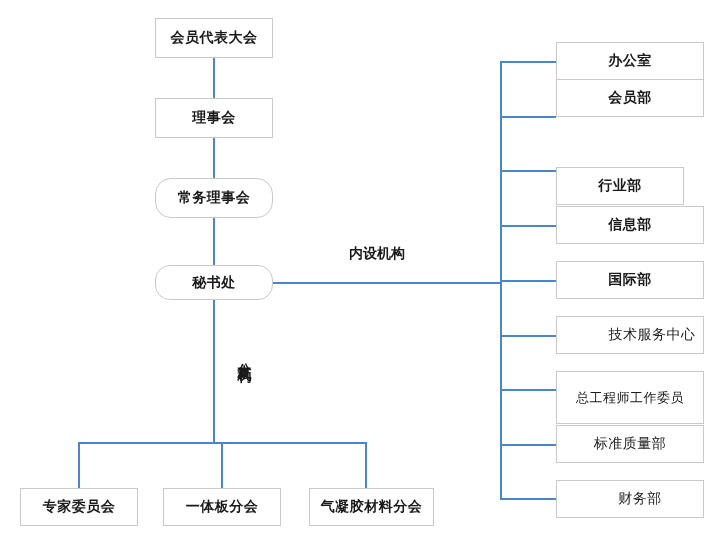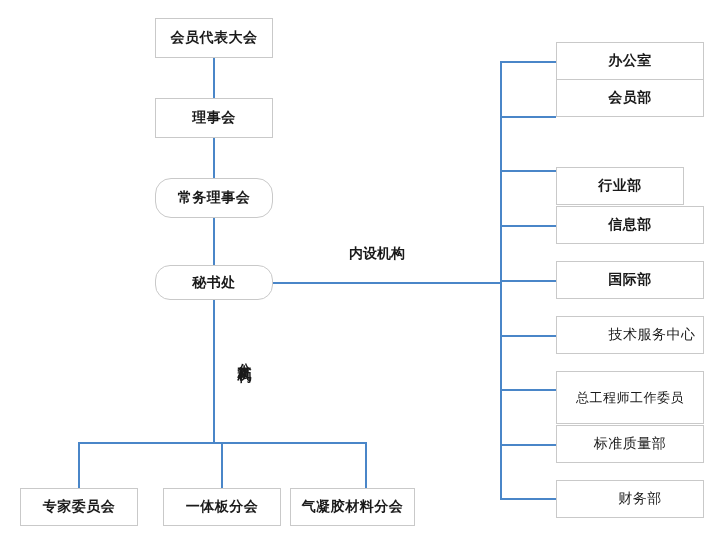--- a/index.html
+++ b/index.html
@@ -140,17 +140,17 @@
   <div class="node regular" style="left:556px; top:480px; width:148px; height:38px;padding-left:20px;">
     <span>财务部</span>
   </div>
 
   <div class="node" style="left:20px; top:488px; width:118px; height:38px;">
     <span>专家委员会</span>
   </div>
   <div class="node" style="left:163px; top:488px; width:118px; height:38px;">
     <span>一体板分会</span>
   </div>
-  <div class="node" style="left:290px; top:488px; width:125px; height:38px;">
+  <div class="node" style="left:309px; top:488px; width:125px; height:38px;">
     <span>气凝胶材料分会</span>
   </div>
 
 </div>
 
 </body></html>

